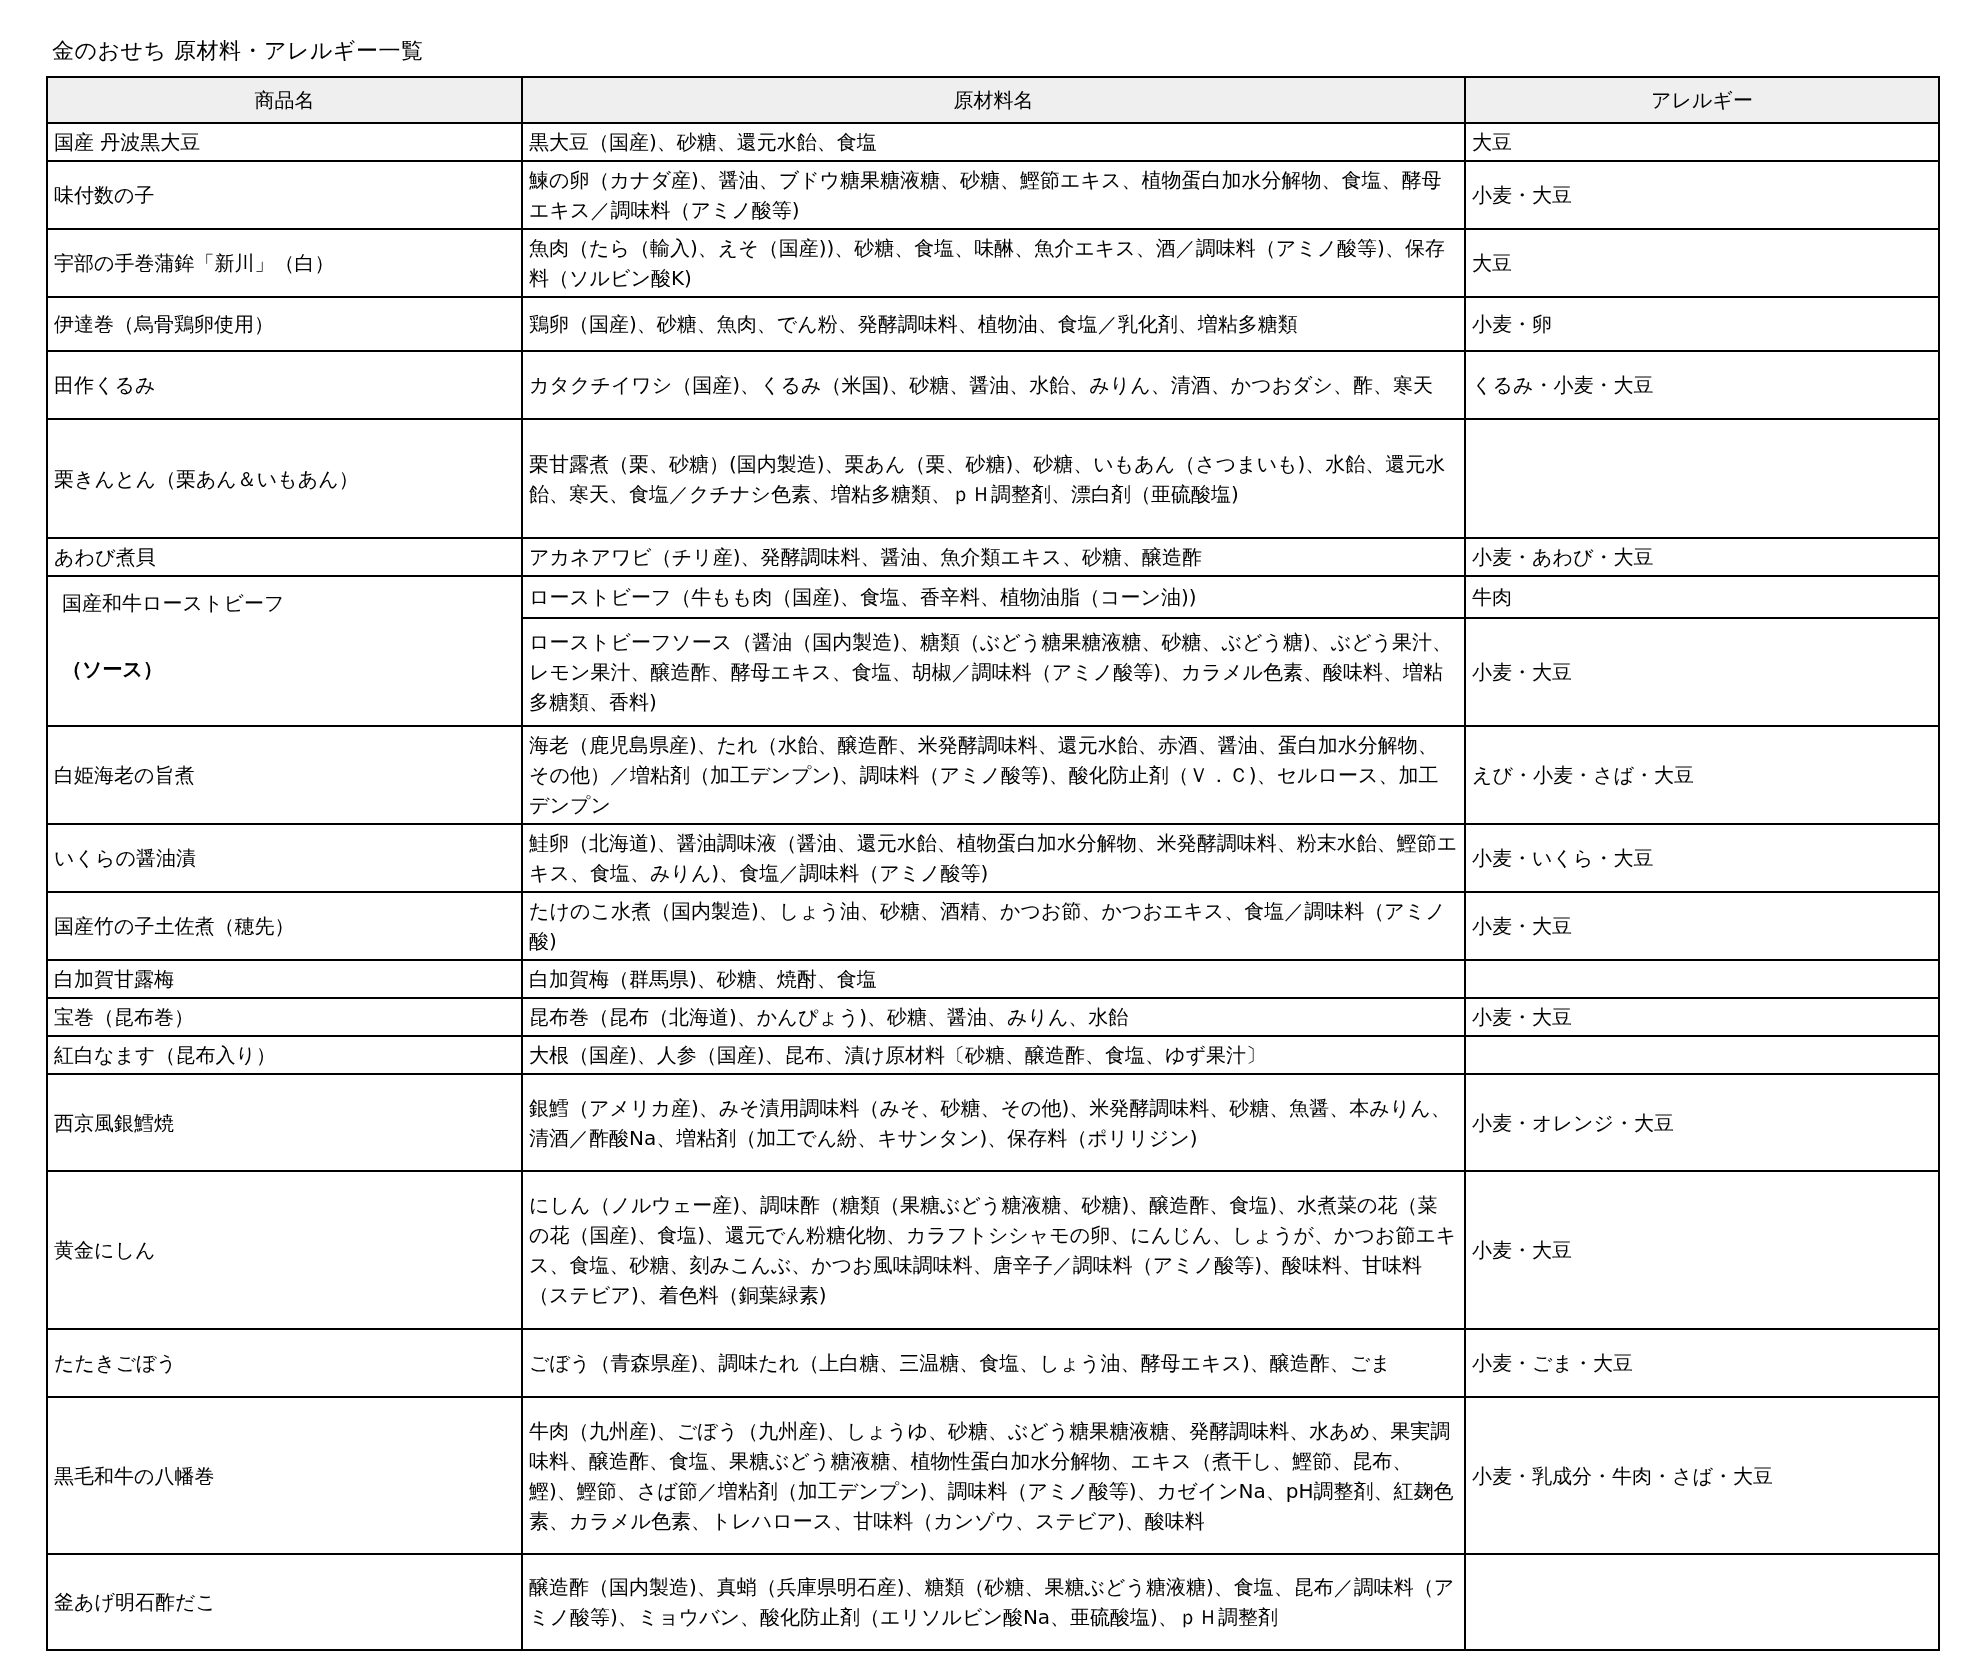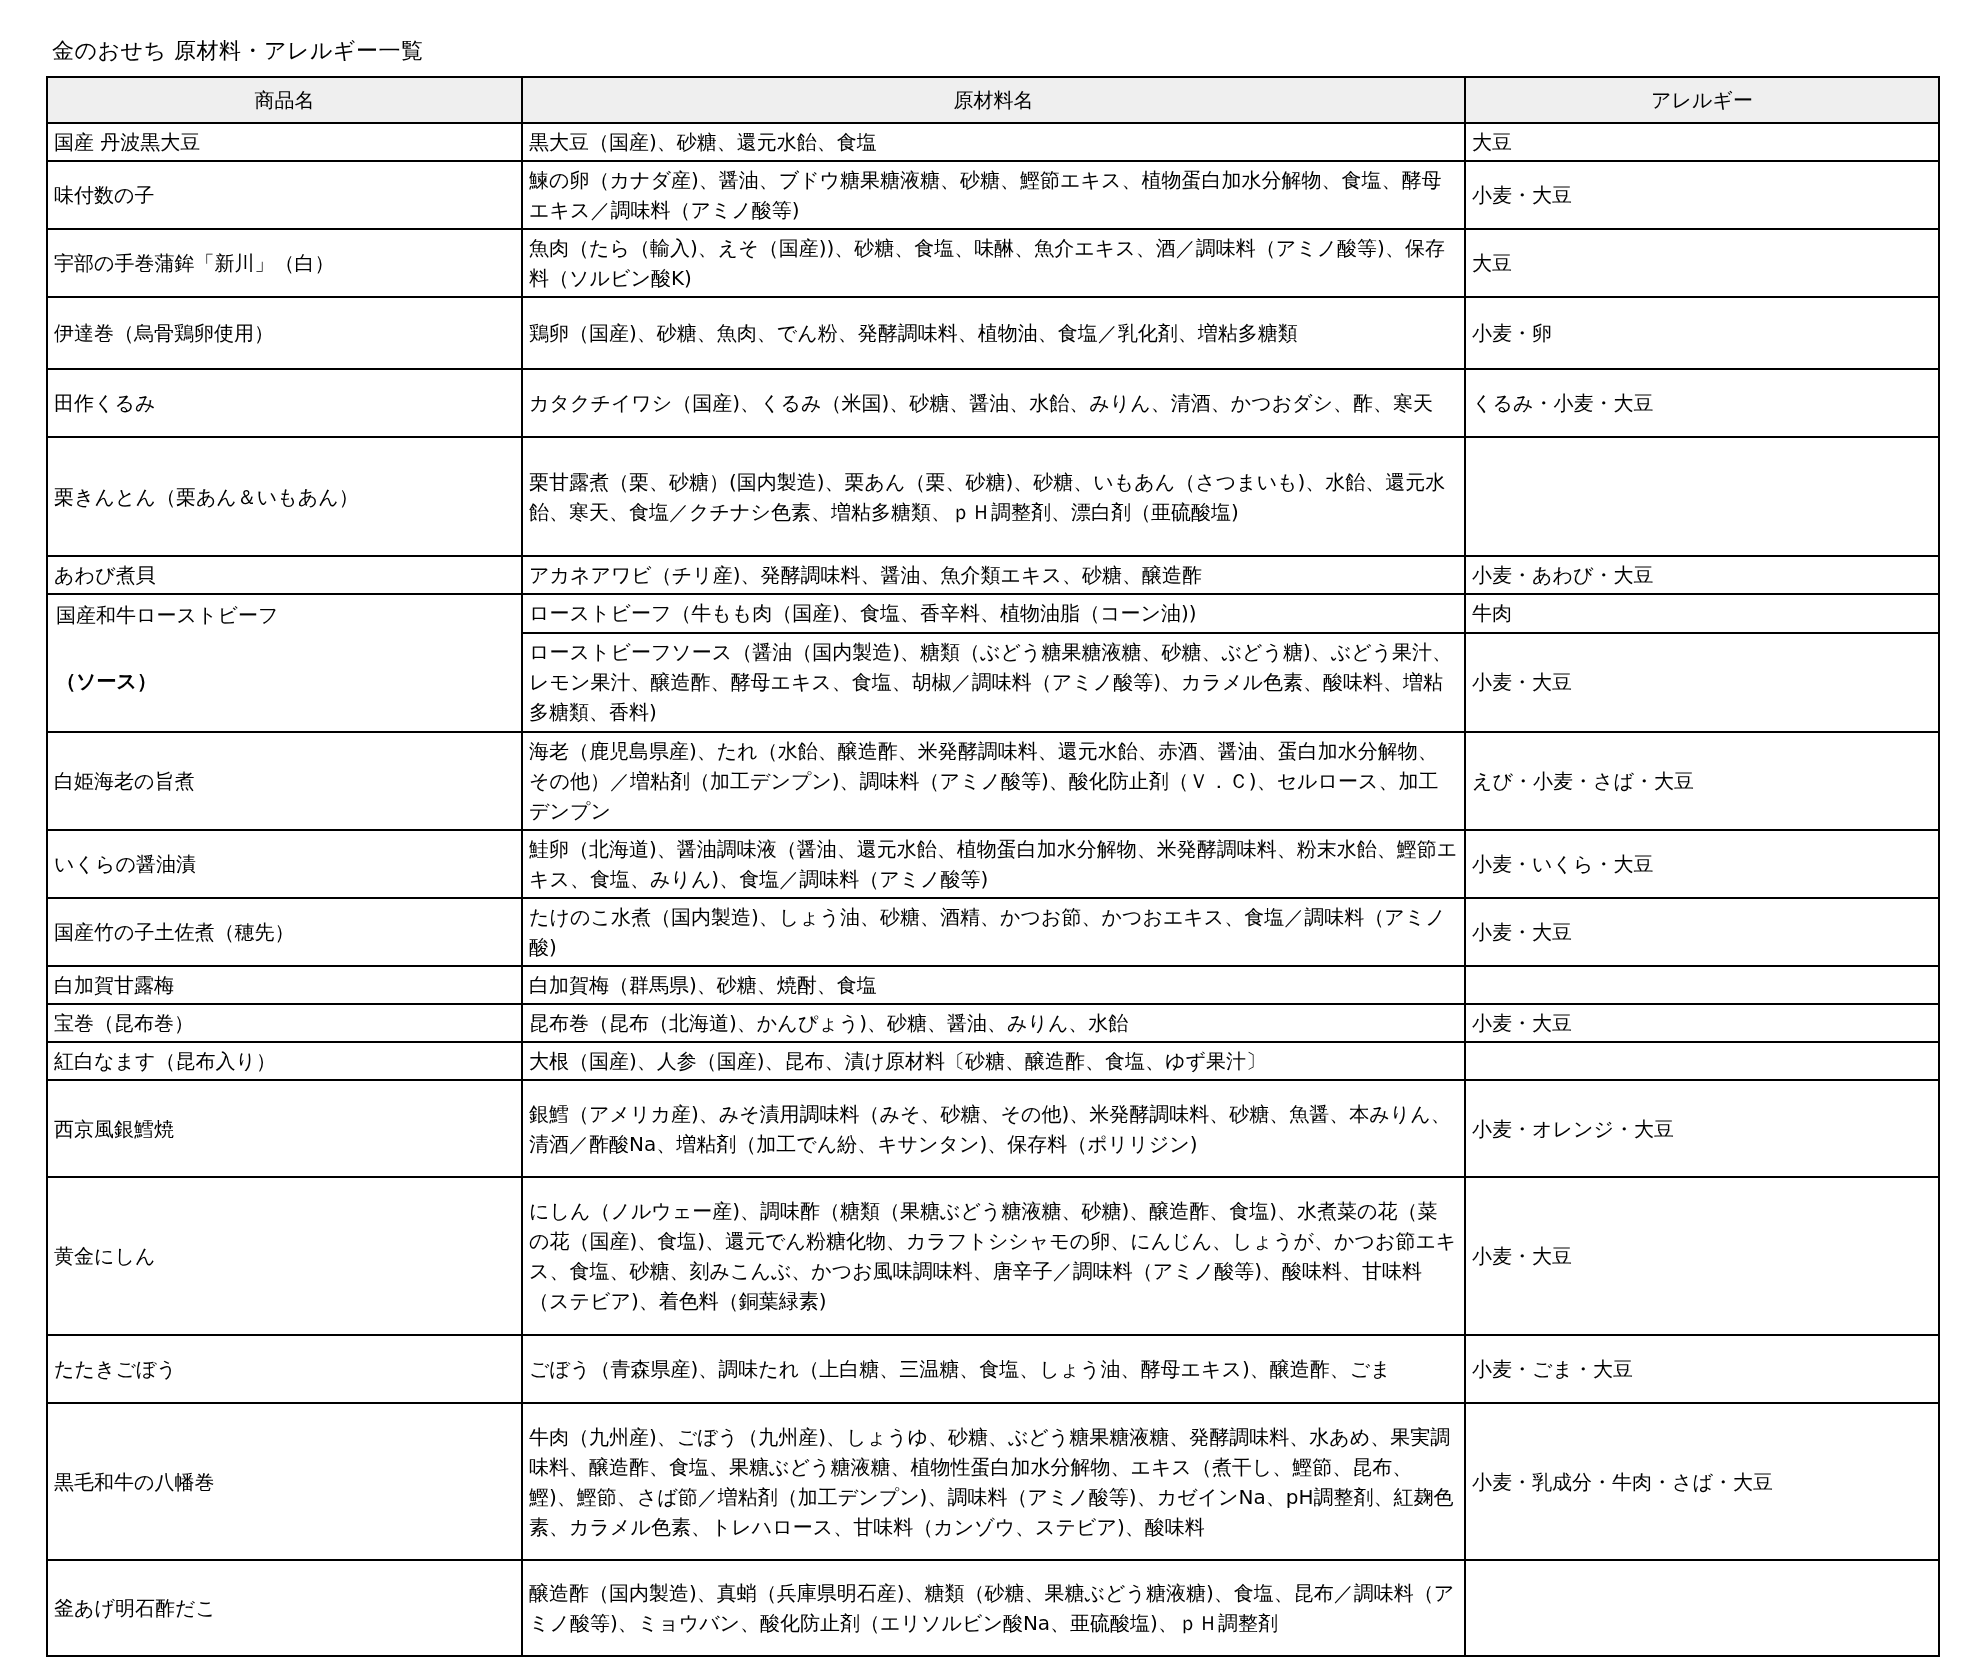--- a/index.html
+++ b/index.html
@@ -68,42 +68,42 @@
     <tr style="height:68px">
       <td>味付数の子</td>
       <td class="ing">鰊の卵（カナダ産)、醤油、ブドウ糖果糖液糖、砂糖、鰹節エキス、植物蛋白加水分解物、食塩、酵母エキス／調味料（アミノ酸等)</td>
       <td class="alg">小麦・大豆</td>
     </tr>
     <tr style="height:68px">
       <td>宇部の手巻蒲鉾「新川」（白）</td>
       <td class="ing">魚肉（たら（輸入)、えそ（国産))、砂糖、食塩、味醂、魚介エキス、酒／調味料（アミノ酸等)、保存料（ソルビン酸K)</td>
       <td class="alg">大豆</td>
     </tr>
-    <tr style="height:72px">
+    <tr style="height:54px">
       <td>伊達巻（烏骨鶏卵使用）</td>
       <td class="ing">鶏卵（国産)、砂糖、魚肉、でん粉、発酵調味料、植物油、食塩／乳化剤、増粘多糖類</td>
       <td class="alg">小麦・卵</td>
     </tr>
     <tr style="height:68px">
       <td>田作くるみ</td>
       <td class="ing">カタクチイワシ（国産)、くるみ（米国)、砂糖、醤油、水飴、みりん、清酒、かつおダシ、酢、寒天</td>
       <td class="alg">くるみ・小麦・大豆</td>
     </tr>
     <tr style="height:119px">
       <td>栗きんとん（栗あん＆いもあん）</td>
       <td class="ing">栗甘露煮（栗、砂糖）(国内製造)、栗あん（栗、砂糖)、砂糖、いもあん（さつまいも)、水飴、還元水飴、寒天、食塩／クチナシ色素、増粘多糖類、ｐＨ調整剤、漂白剤（亜硫酸塩)</td>
       <td class="alg"></td>
     </tr>
     <tr style="height:38px">
       <td>あわび煮貝</td>
       <td class="ing">アカネアワビ（チリ産)、発酵調味料、醤油、魚介類エキス、砂糖、醸造酢</td>
       <td class="alg">小麦・あわび・大豆</td>
     </tr>
     <tr style="height:38px">
-      <td rowspan="2" style="vertical-align:top; padding:2px;">
+      <td rowspan="2" style="vertical-align:top; padding:8px;">
         <div style="height:32px; padding:3px 6px 0 6px;">国産和牛ローストビーフ</div>
         <div style="height:97px; display:flex; align-items:center; padding:0 6px;font-weight:bold;">（ソース）</div>
       </td>
       <td class="ing">ローストビーフ（牛もも肉（国産)、食塩、香辛料、植物油脂（コーン油))</td>
       <td class="alg">牛肉</td>
     </tr>
     <tr class="sub" style="height:97px">
       <td class="ing">ローストビーフソース（醤油（国内製造)、糖類（ぶどう糖果糖液糖、砂糖、ぶどう糖)、ぶどう果汁、レモン果汁、醸造酢、酵母エキス、食塩、胡椒／調味料（アミノ酸等)、カラメル色素、酸味料、増粘多糖類、香料)</td>
       <td class="alg">小麦・大豆</td>
     </tr>

